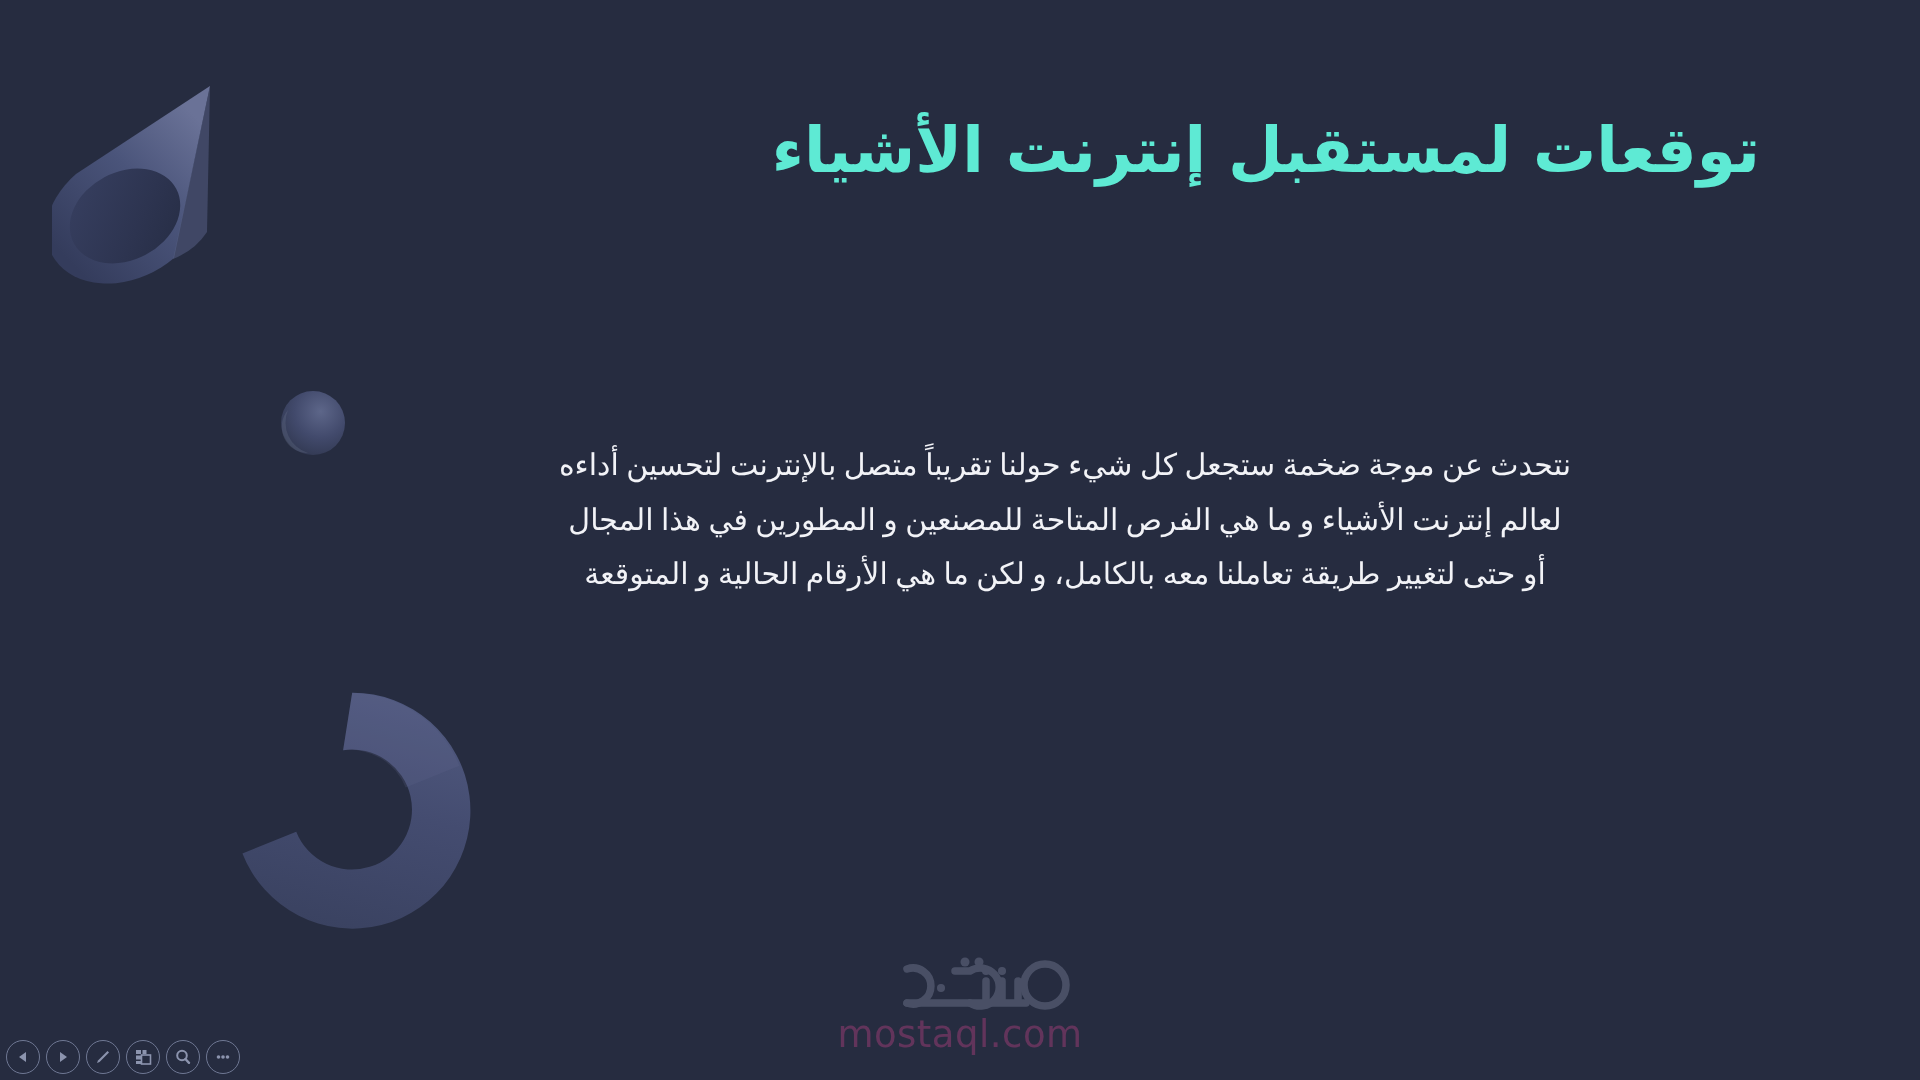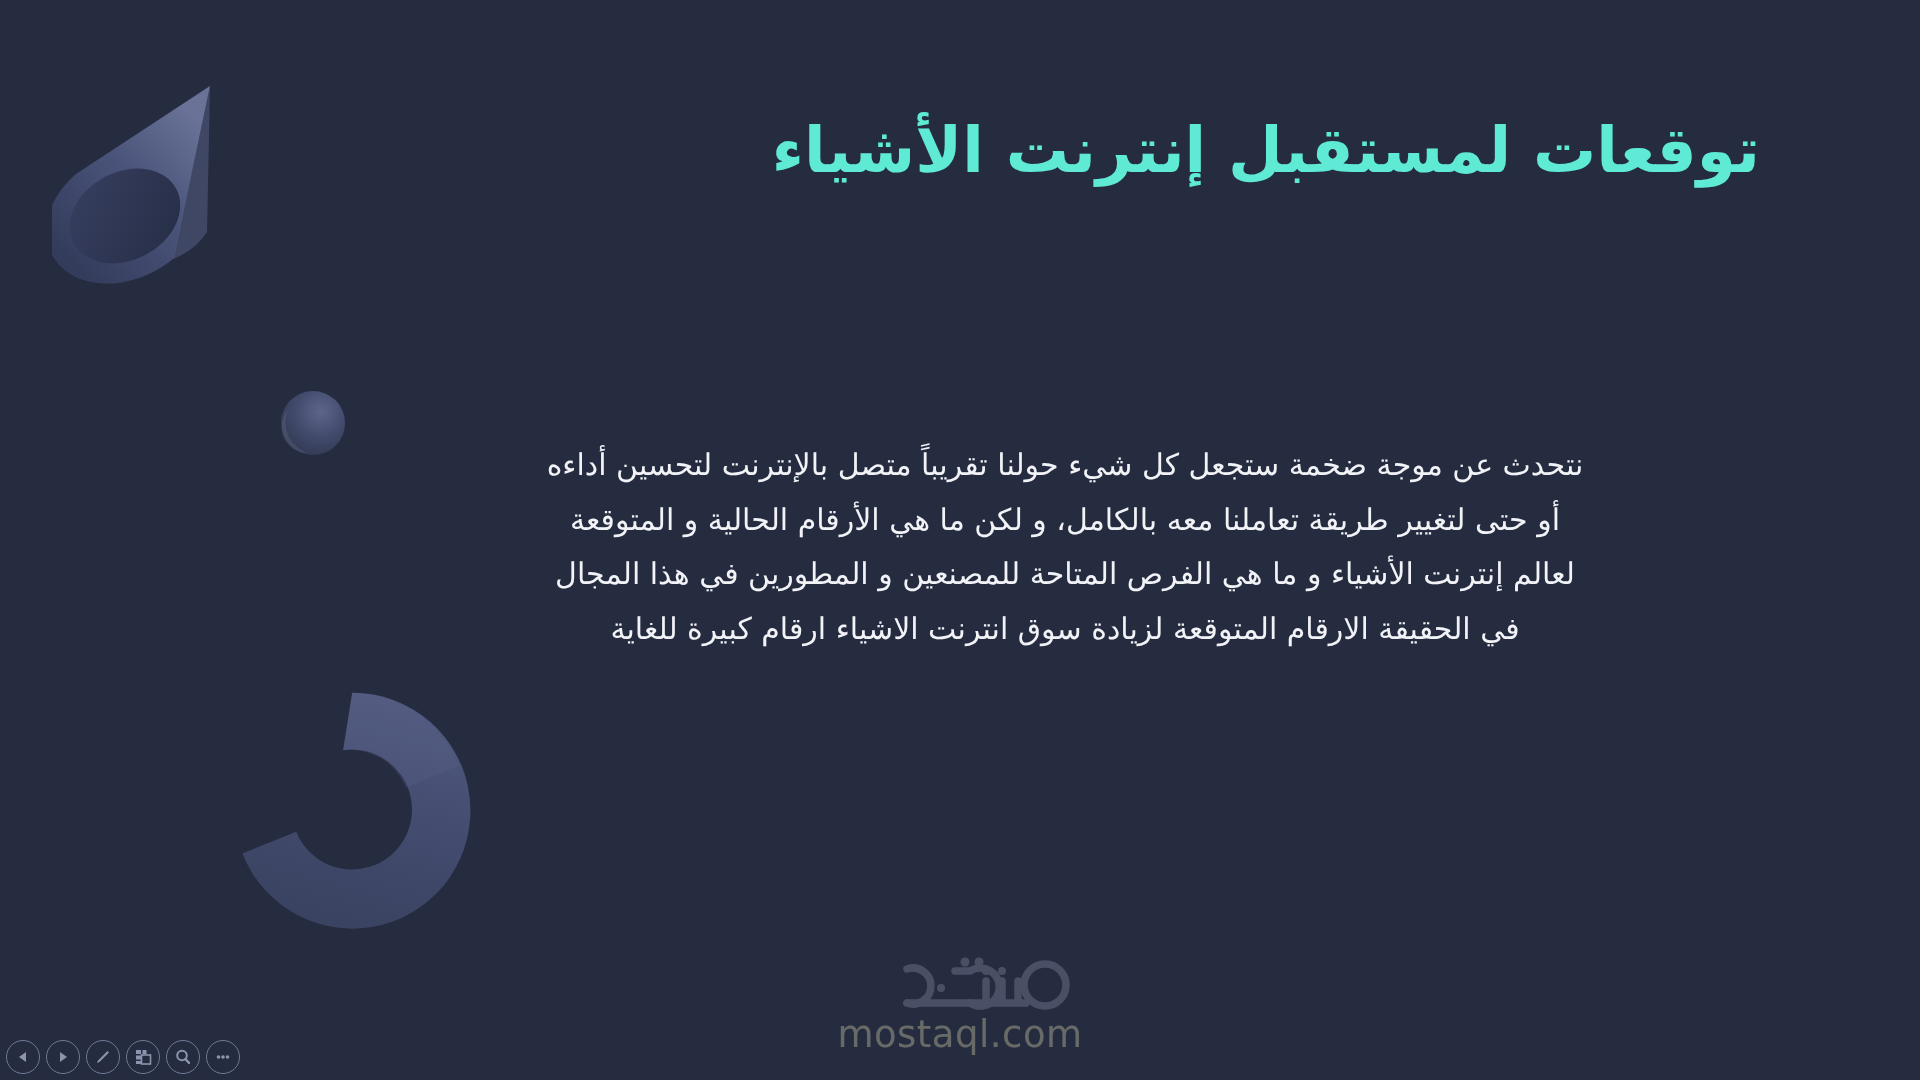--- a/index.html
+++ b/index.html
@@ -63,42 +63,42 @@
     text-align: center;
   }
   .body-text {
     font-family: "DejaVu Serif", "Liberation Serif", serif;
     font-size: 30px;
     font-weight: 400;
     line-height: 1.82;
     color: #f2f3f7;
     direction: rtl;
   }
-  .body-text .ln { display:block; white-space: nowrap; }
+  .body-text .ln { display:block; white-space: nowrap; font-family: Liberation Serif, serif; }
 
   
   .watermark {
     position: absolute;
     left: 50%;
     transform: translateX(-50%);
     top: 955px;
     width: 300px;
     text-align: center;
     opacity: 0.30;
     pointer-events: none;
   }
   .wm-mark { display:block; margin: 0 auto; }
   .wm-domain {
     display:block;
     margin-top: 2px;
     font-family: "DejaVu Sans", "Liberation Sans", sans-serif;
     font-size: 37px;
     font-weight: 400;
     letter-spacing: 0.5px;
-    color: #fef9c3;
+    color: #ec4899;
     direction: ltr;
   }
 
   
   .toolbar {
     position: absolute;
     left: 6px;
     bottom: 6px;
     display: flex;
     align-items: center;
@@ -173,23 +173,22 @@
     </svg>
   </div>
 
   <div class="title-block">
     <h1 class="slide-title">توقعات لمستقبل إنترنت الأشياء</h1>
   </div>
 
   <div class="body-block">
     <p class="body-text">
       <span class="ln">نتحدث عن موجة ضخمة ستجعل كل شيء حولنا تقريباً متصل بالإنترنت لتحسين أداءه</span>
+      <span class="ln">لعالم إنترنت الأشياء و ما هي الفرص المتاحة للمصنعين و المطورين في هذا المجال</span>
       <span class="ln">أو حتى لتغيير طريقة تعاملنا معه بالكامل، و لكن ما هي الأرقام الحالية و المتوقعة</span>
-      <span class="ln">لعالم إنترنت الأشياء و ما هي الفرص المتاحة للمصنعين و المطورين في هذا المجال</span>
-      <span class="ln">في الحقيقة الارقام المتوقعة لزيادة سوق انترنت الاشياء ارقام كبيرة للغاية</span>
     </p>
   </div>
 
   <div class="watermark">
     <svg class="wm-mark" width="230" height="56" viewBox="0 0 230 56">
       <g fill="none" stroke="#9aa2bb" stroke-width="7.5" stroke-linecap="round">
 
         <circle cx="200" cy="30" r="21"></circle>
 
         <path d="M 173 44 L 173 26 M 157 44 L 157 26 M 141 44 L 141 26"></path>

